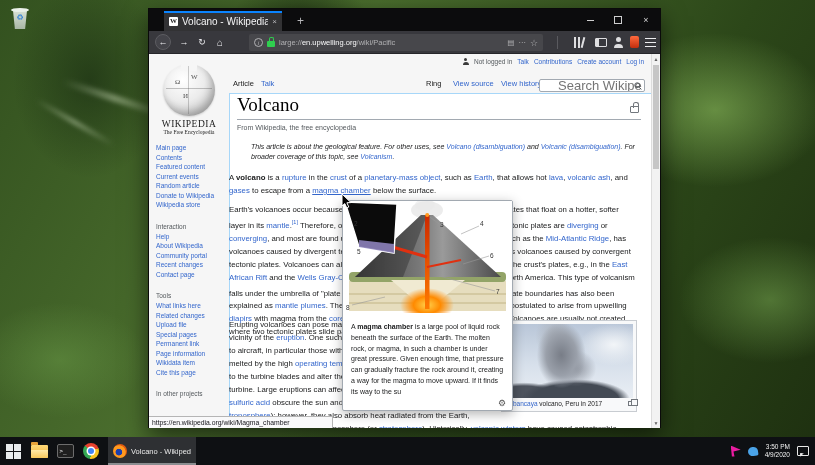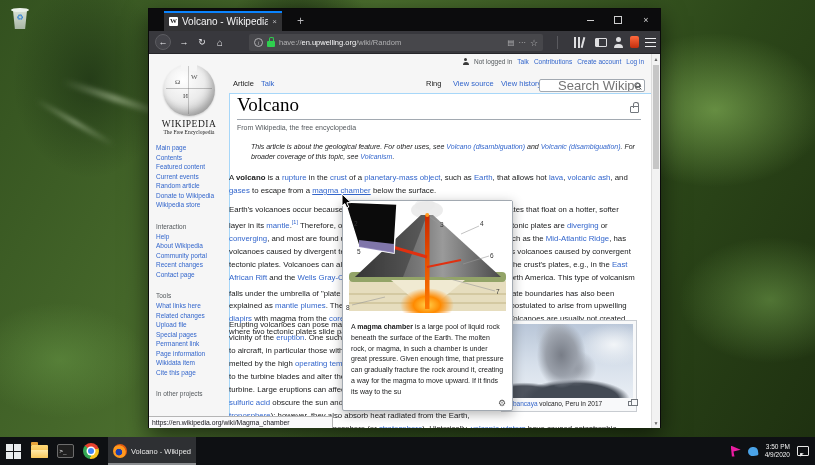--- a/index.html
+++ b/index.html
@@ -173,21 +173,21 @@
       </div>
     </div>
     <div class="toolbar">
       <div class="navicon backbtn">←</div>
       <div class="navicon fwd">→</div>
       <div class="navicon reload">↻</div>
       <div class="navicon home">⌂</div>
       <div class="urlbar">
         <div class="infoicon">i</div>
         <div class="locka"></div>
-        <div class="urltext"><span>have://</span><b>en.upwelling.org</b><span>/wiki/Random</span></div>
+        <div class="urltext"><span>large://</span><b>en.upwelling.org</b><span>/wiki/Pacific</span></div>
         <div class="pageaction">▤</div>
         <div class="pageaction">···</div>
         <div class="pageaction" style="font-size:9px;">☆</div>
       </div>
       <div class="toolsep"></div>
       <div class="lib">
         <i style="left:1px;"></i>
           <i style="left:5px;"></i>
           <i style="left:9px;transform:rotate(14deg);"></i>
       </div>

